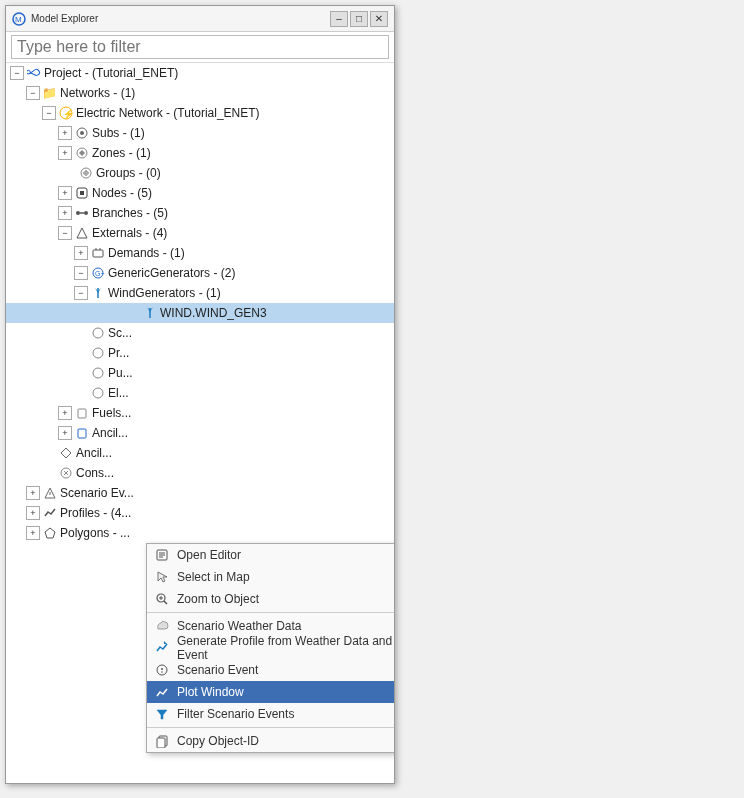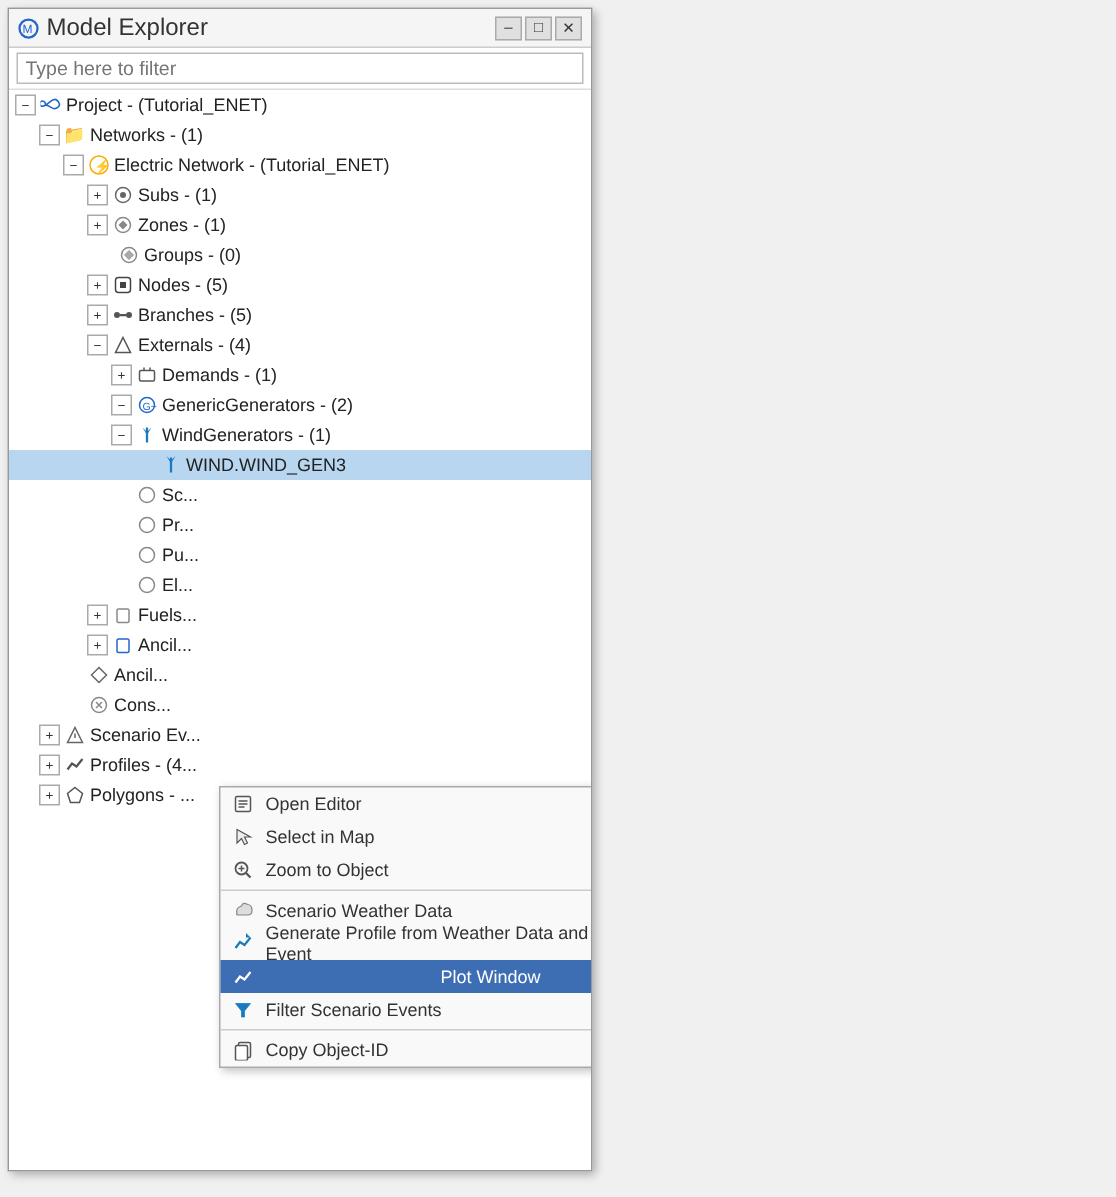--- a/index.html
+++ b/index.html
@@ -25,21 +25,21 @@
       height: 26px;
     }
 
     .title-bar-left {
       display: flex;
       align-items: center;
       gap: 5px;
     }
 
     .title-bar-title {
-      font-size: 16px;
+      font-size: 10px;
       color: #333;
     }
 
     .title-bar-buttons {
       display: flex;
       gap: 2px;
     }
 
     .title-btn {
       width: 18px;
@@ -57,21 +57,21 @@
     .search-bar {
       padding: 3px 5px;
       border-bottom: 1px solid #ddd;
       background: #fff;
     }
 
     .search-bar input {
       width: 100%;
       border: 1px solid #bbb;
       padding: 2px 5px;
-      font-size: 13px;
+      font-size: 16px;
       color: #aaa;
       outline: none;
     }
 
     .tree-container {
       height: 720px;
       overflow: auto;
       background: #fff;
       position: relative;
     }
@@ -80,20 +80,21 @@
       display: flex;
       align-items: center;
       padding: 1px 0;
       cursor: pointer;
       white-space: nowrap;
       height: 20px;
     }
 
     .tree-item.highlighted {
       background: #b8d6f0;
+      padding-left: 36px;
     }
 
     .indent { display: inline-block; }
 
     .tree-icon {
       width: 16px;
       height: 16px;
       display: inline-flex;
       align-items: center;
       justify-content: center;
@@ -118,21 +119,21 @@
 
     .tree-label {
       font-size: 12px;
       color: #222;
     }
 
     
     .context-menu {
       position: absolute;
       left: 140px;
-      top: 464px;
+      top: 480px;
       width: 340px;
       background: #f9f9f9;
       border: 1px solid #aaa;
       box-shadow: 2px 2px 6px rgba(0,0,0,0.25);
       z-index: 100;
     }
 
     .context-menu-item {
       display: flex;
       align-items: center;
@@ -521,22 +522,33 @@
         <span class="item-icon">
           <svg width="14" height="14" viewBox="0 0 14 14">
               <polyline points="2,10 5,6 8,8 12,3" stroke="#1a7abf" fill="none" stroke-width="1.5"></polyline>
               <polygon points="9,0 12,3 9,3Z" fill="#1a7abf"></polygon>
             </svg>
         </span>
         <span class="item-label">Generate Profile from Weather Data and assign to Event</span>
 
       </div>
 
-
-      <div class="context-menu-item has-submenu-open" style="background:#3d6eb4;justify-content:center;">
+      <div class="context-menu-item">
+        <span class="item-icon">
+          <svg width="14" height="14" viewBox="0 0 14 14">
+              <circle cx="7" cy="7" r="5" stroke="#555" fill="none" stroke-width="1"></circle>
+              <line x1="7" y1="5" x2="7" y2="7" stroke="#555" stroke-width="1.5"></line>
+              <circle cx="7" cy="9" r="0.8" fill="#555"></circle>
+            </svg>
+        </span>
+        <span class="item-label">Scenario Event</span>
+
+      </div>
+
+      <div class="context-menu-item has-submenu-open" style="background:#3d6eb4;">
         <span class="item-icon">
           <svg width="14" height="14" viewBox="0 0 14 14">
               <polyline points="2,11 5,7 8,9 12,4" stroke="white" fill="none" stroke-width="1.5"></polyline>
             </svg>
         </span>
         <span class="item-label" style="color:white;">Plot Window</span>
 
       </div>
 
       <div class="context-menu-item">

